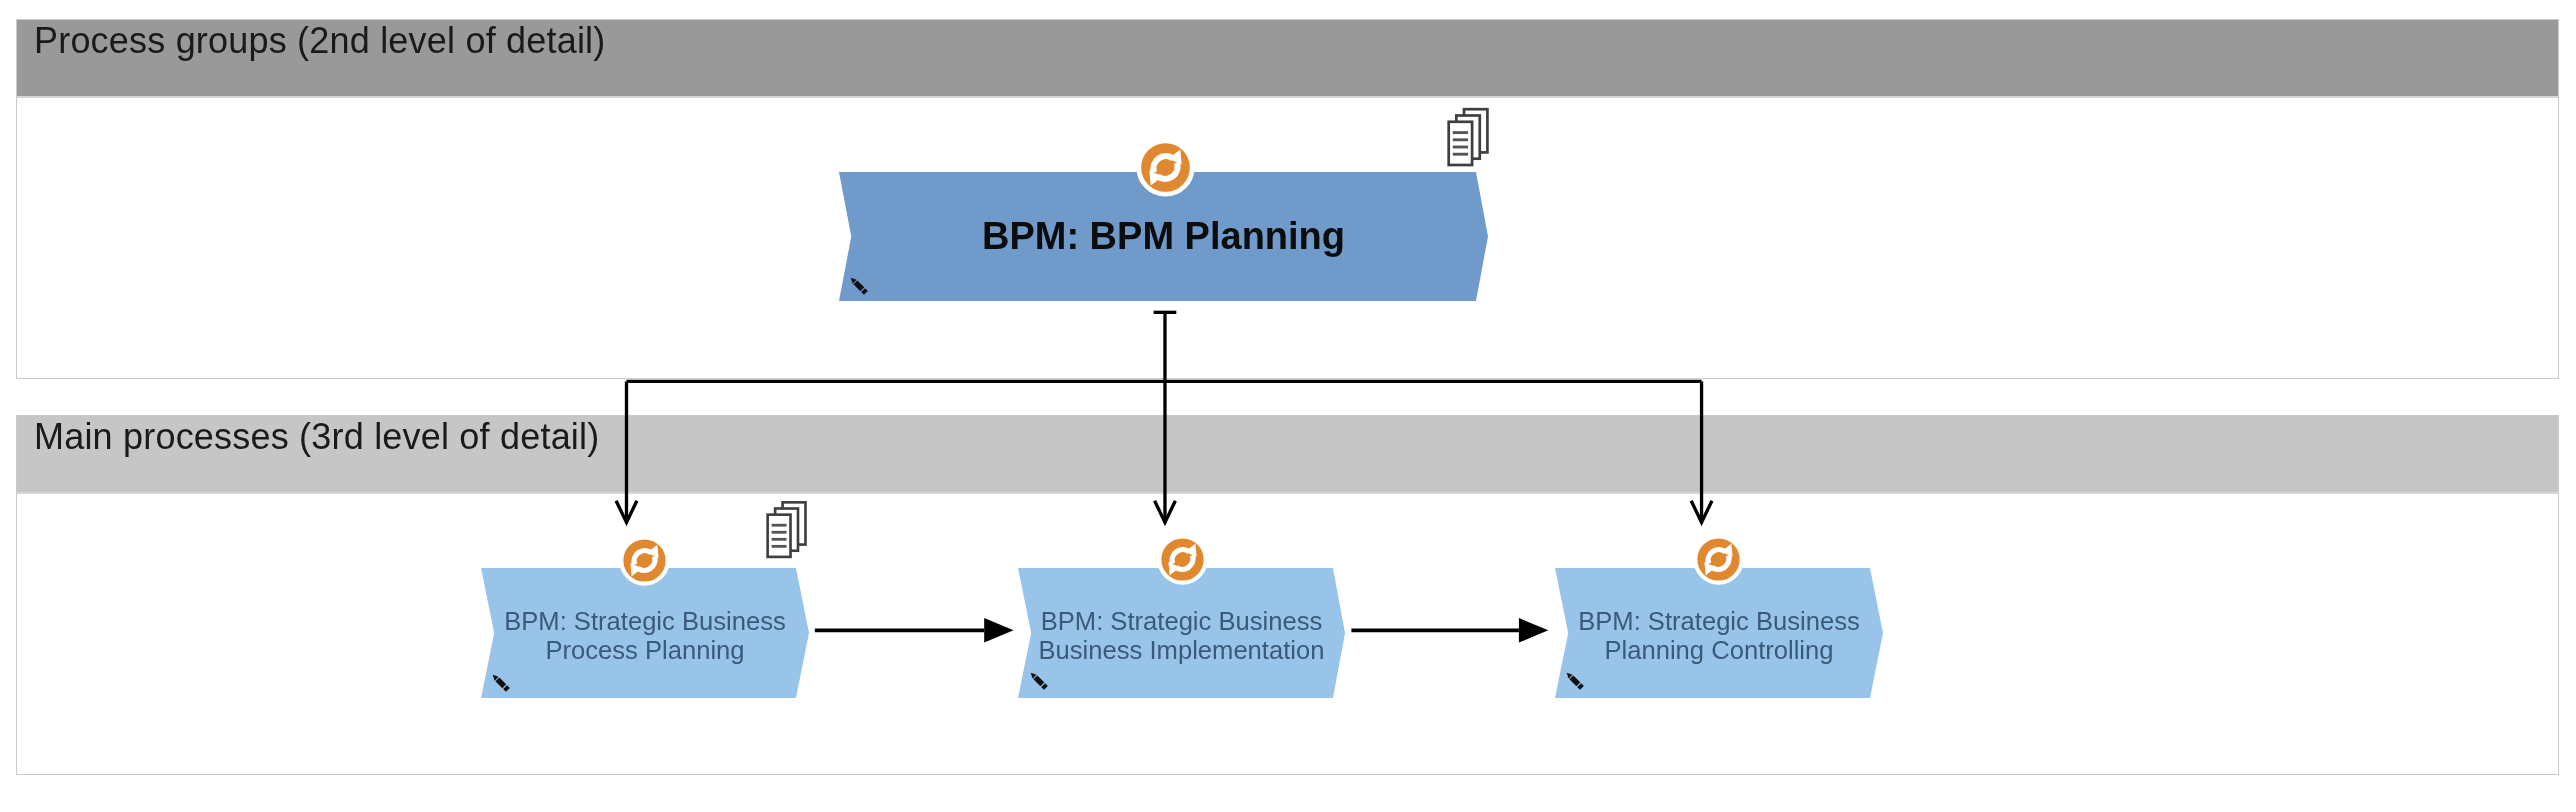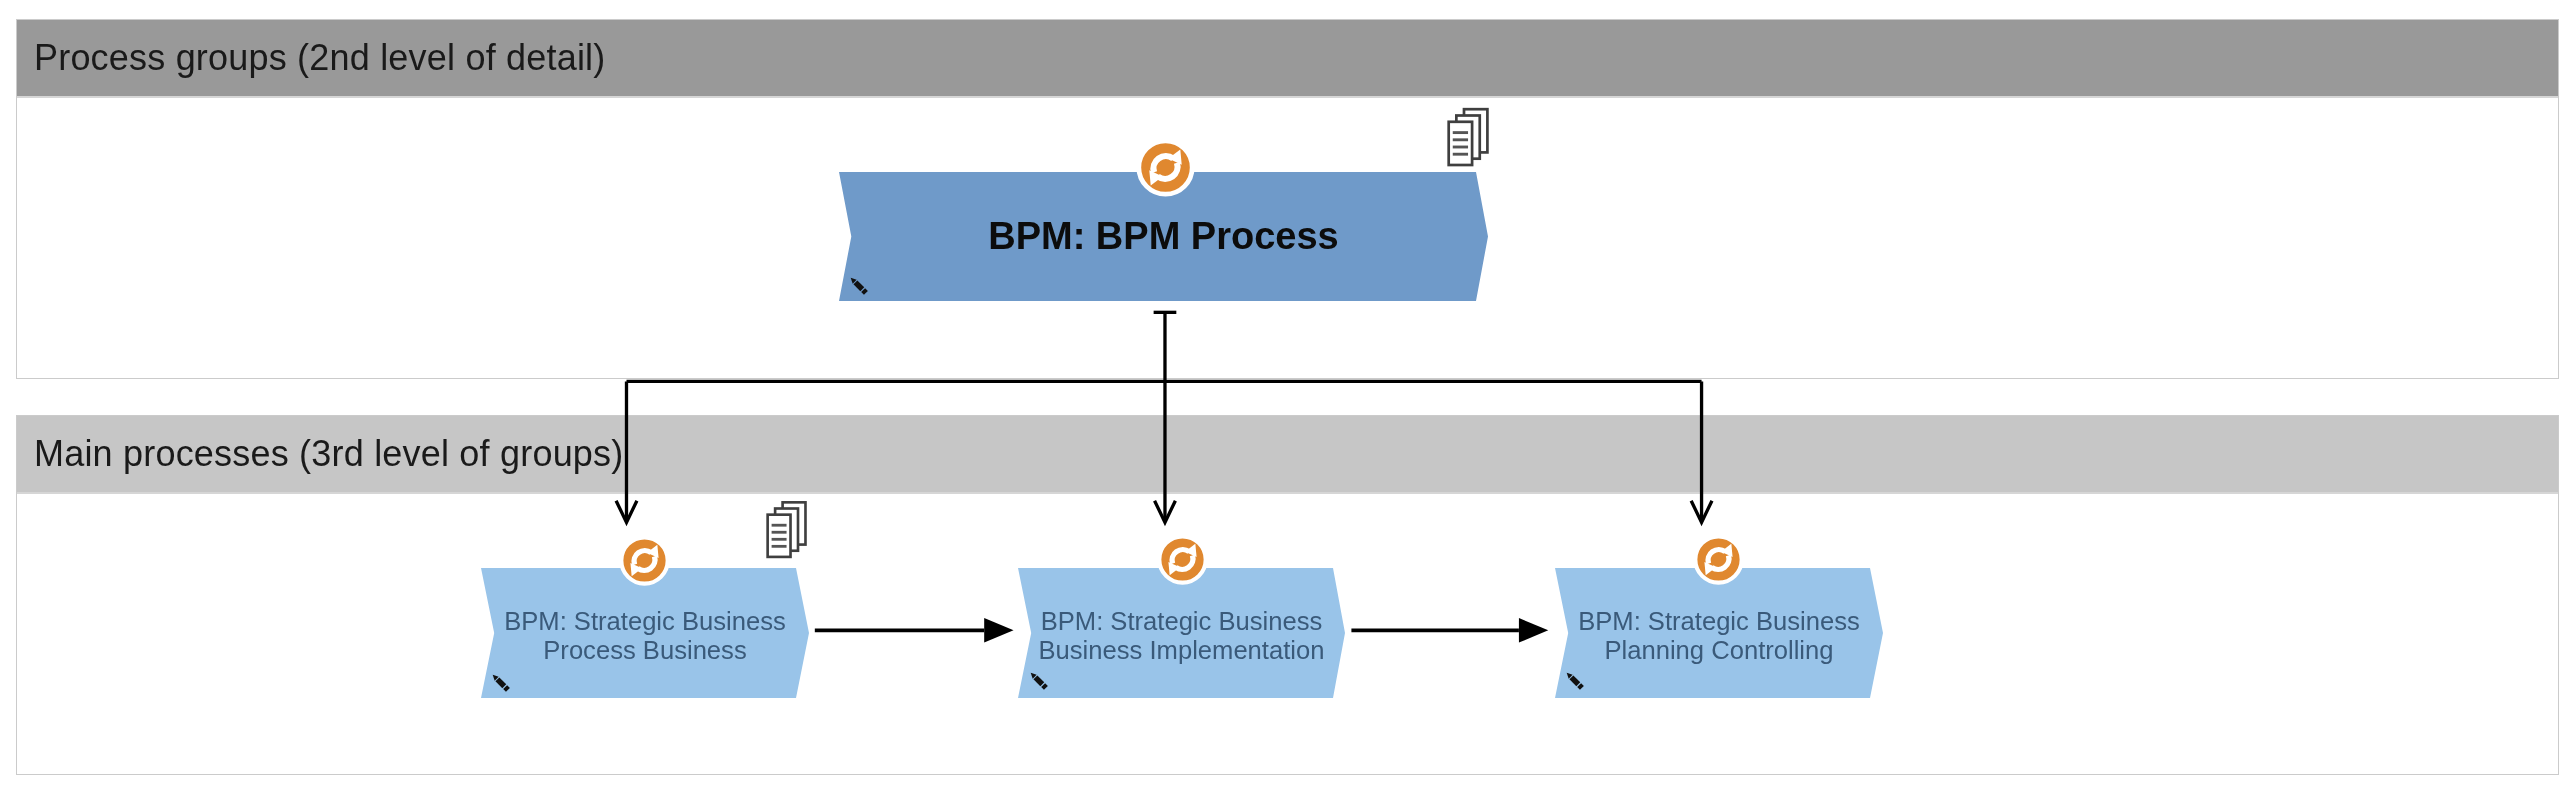--- a/index.html
+++ b/index.html
@@ -5,21 +5,21 @@
   html,body{margin:0;padding:0;background:#ffffff;}
   .canvas{
     position:relative;width:2576px;height:813px;background:#ffffff;
     font-family:"Liberation Sans", sans-serif;overflow:hidden;
   }
   .panel{
     position:absolute;left:16px;width:2543px;background:#ffffff;
     border:1.9px solid #cbcbcb;box-sizing:border-box;
   }
   .panel-bar{
-    height:76px;display:flex;align-items:center;
+    height:76px;display:flex;
     padding-left:17px;border-bottom:2.8px solid #d6d6d6;
     font-size:36px;color:#1a1a1a;letter-spacing:0.2px;
   }
   .panel-bar.dark{background:#999999;}
   .panel-bar.light{background:#c6c6c6;}
   .chev{
     position:absolute;display:flex;flex-direction:column;align-items:center;
     justify-content:center;text-align:center;box-sizing:border-box;
   }
   .chev.group{
@@ -43,21 +43,21 @@
 <div class="canvas">
 
   <div class="panel" style="top:19px;height:360px;">
     <div class="panel-bar dark">
       <span>Process groups (2nd level of detail)</span>
     </div>
   </div>
 
   <div class="panel" style="top:415px;height:360px;">
     <div class="panel-bar light">
-      <span>Main processes (3rd level of groups)</span>
+      <span>Main processes (3rd level of detail)</span>
     </div>
   </div>
 
   <svg class="connector-layer" width="2576" height="813" viewBox="0 0 2722 859">
     <g stroke="#000000" stroke-width="3.5" fill="none">
       <path d="M1219 330 H1243"></path>
       <path d="M1231 330 V403"></path>
       <path d="M662 403 H1798"></path>
       <path d="M662 403 V551"></path>
       <path d="M1231 403 V551"></path>
@@ -70,26 +70,26 @@
       <path d="M861 666 H1040" stroke="#000000" stroke-width="4" fill="none"></path>
       <polygon points="1040,653 1040,679 1071,666" fill="#000000"></polygon>
     </g>
     <g>
       <path d="M1428 666 H1605" stroke="#000000" stroke-width="4" fill="none"></path>
       <polygon points="1605,653 1605,679 1636,666" fill="#000000"></polygon>
     </g>
   </svg>
 
   <div class="chev group" style="left:839px;top:172px;width:649px;height:129px;">
-    <span class="lbl">BPM: BPM Process</span>
+    <span class="lbl">BPM: BPM Planning</span>
   </div>
 
   <div class="chev main" style="left:481px;top:568px;width:328px;height:130px;">
     <span class="lbl">BPM: Strategic Business</span>
-    <span class="lbl">Process Business</span>
+    <span class="lbl">Process Planning</span>
   </div>
 
   <div class="chev main" style="left:1018px;top:568px;width:327px;height:130px;">
     <span class="lbl">BPM: Strategic Business</span>
     <span class="lbl">Business Implementation</span>
   </div>
 
   <div class="chev main" style="left:1555px;top:568px;width:328px;height:130px;">
     <span class="lbl">BPM: Strategic Business</span>
     <span class="lbl">Planning Controlling</span>

